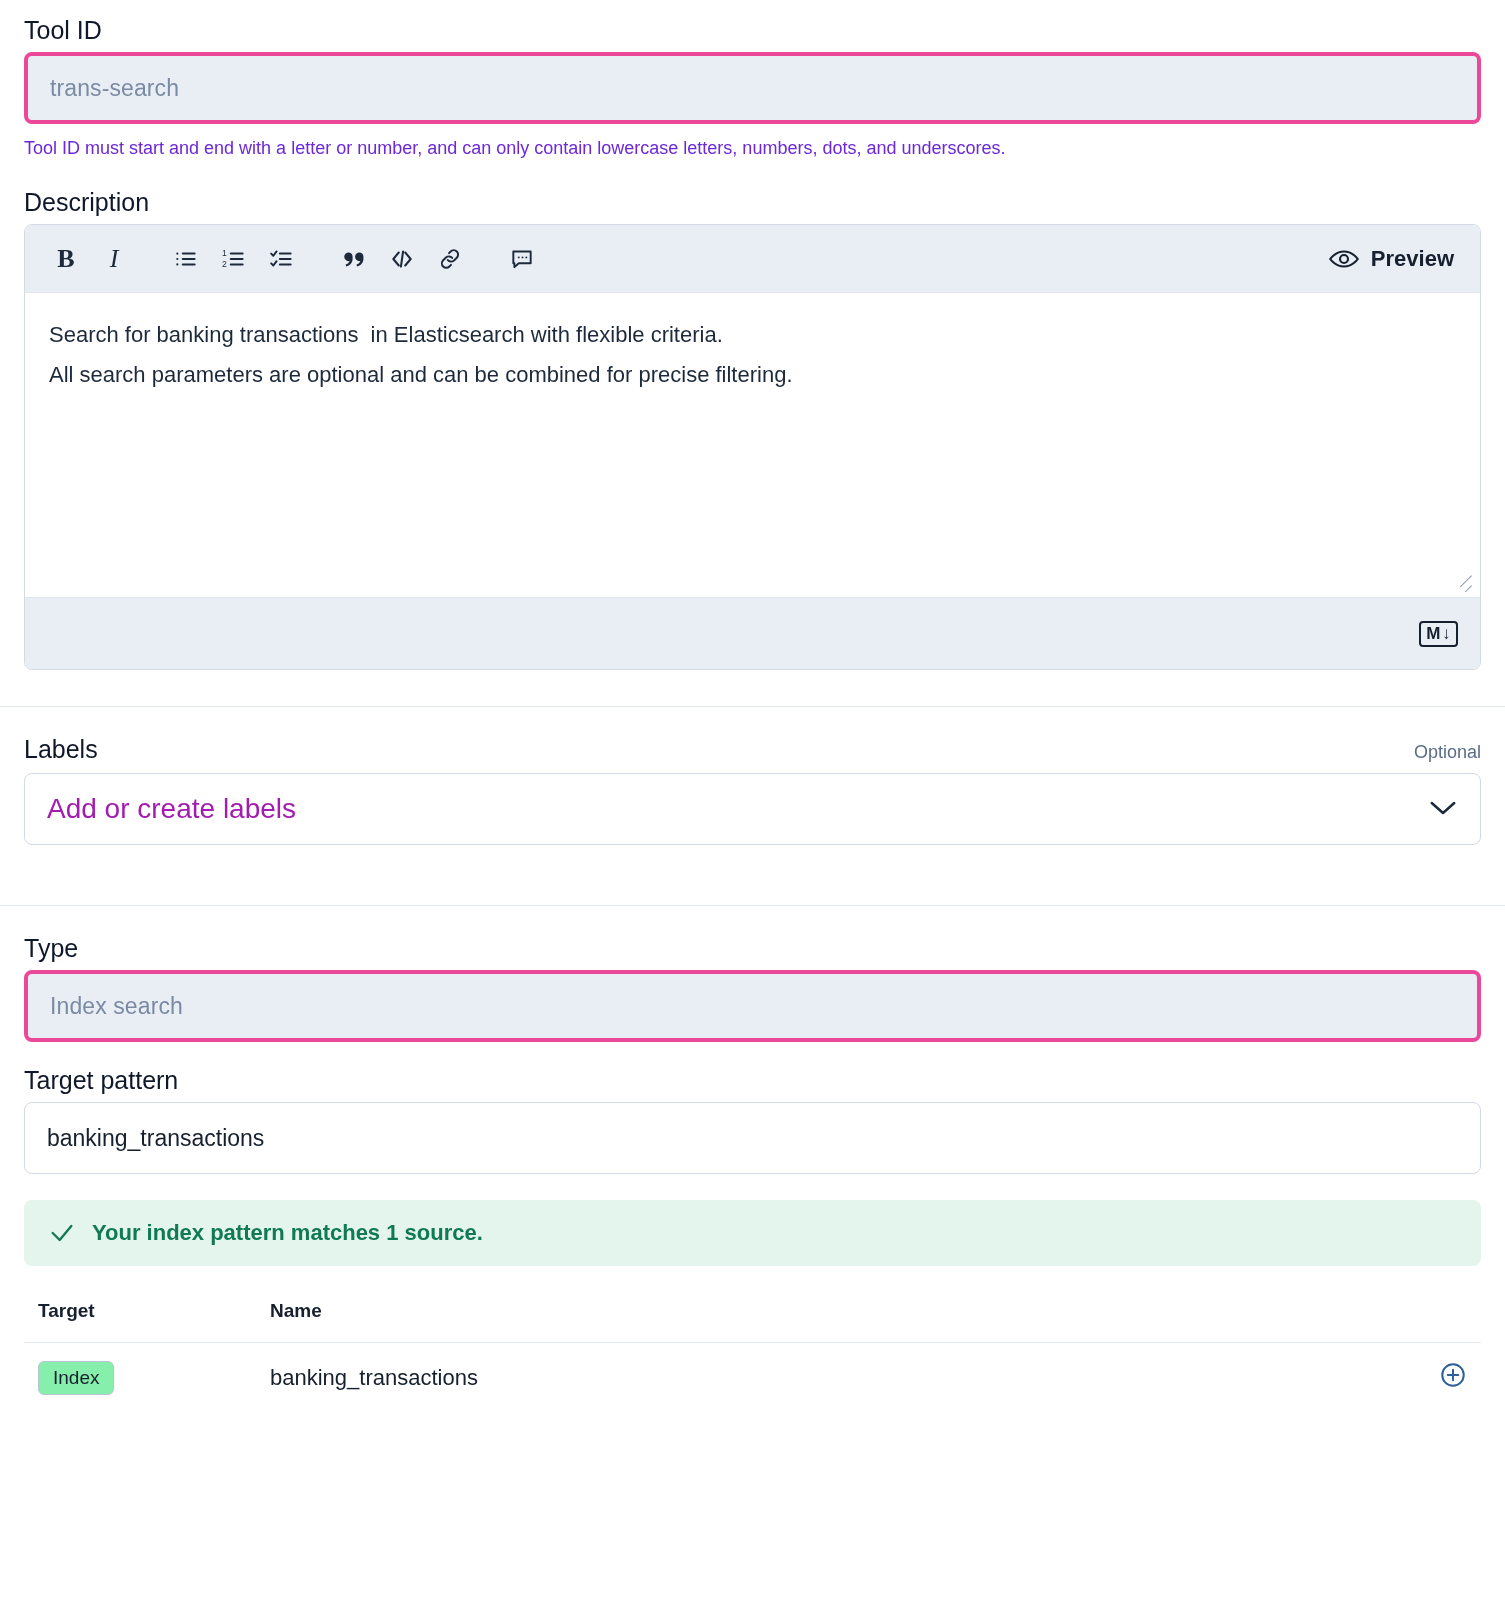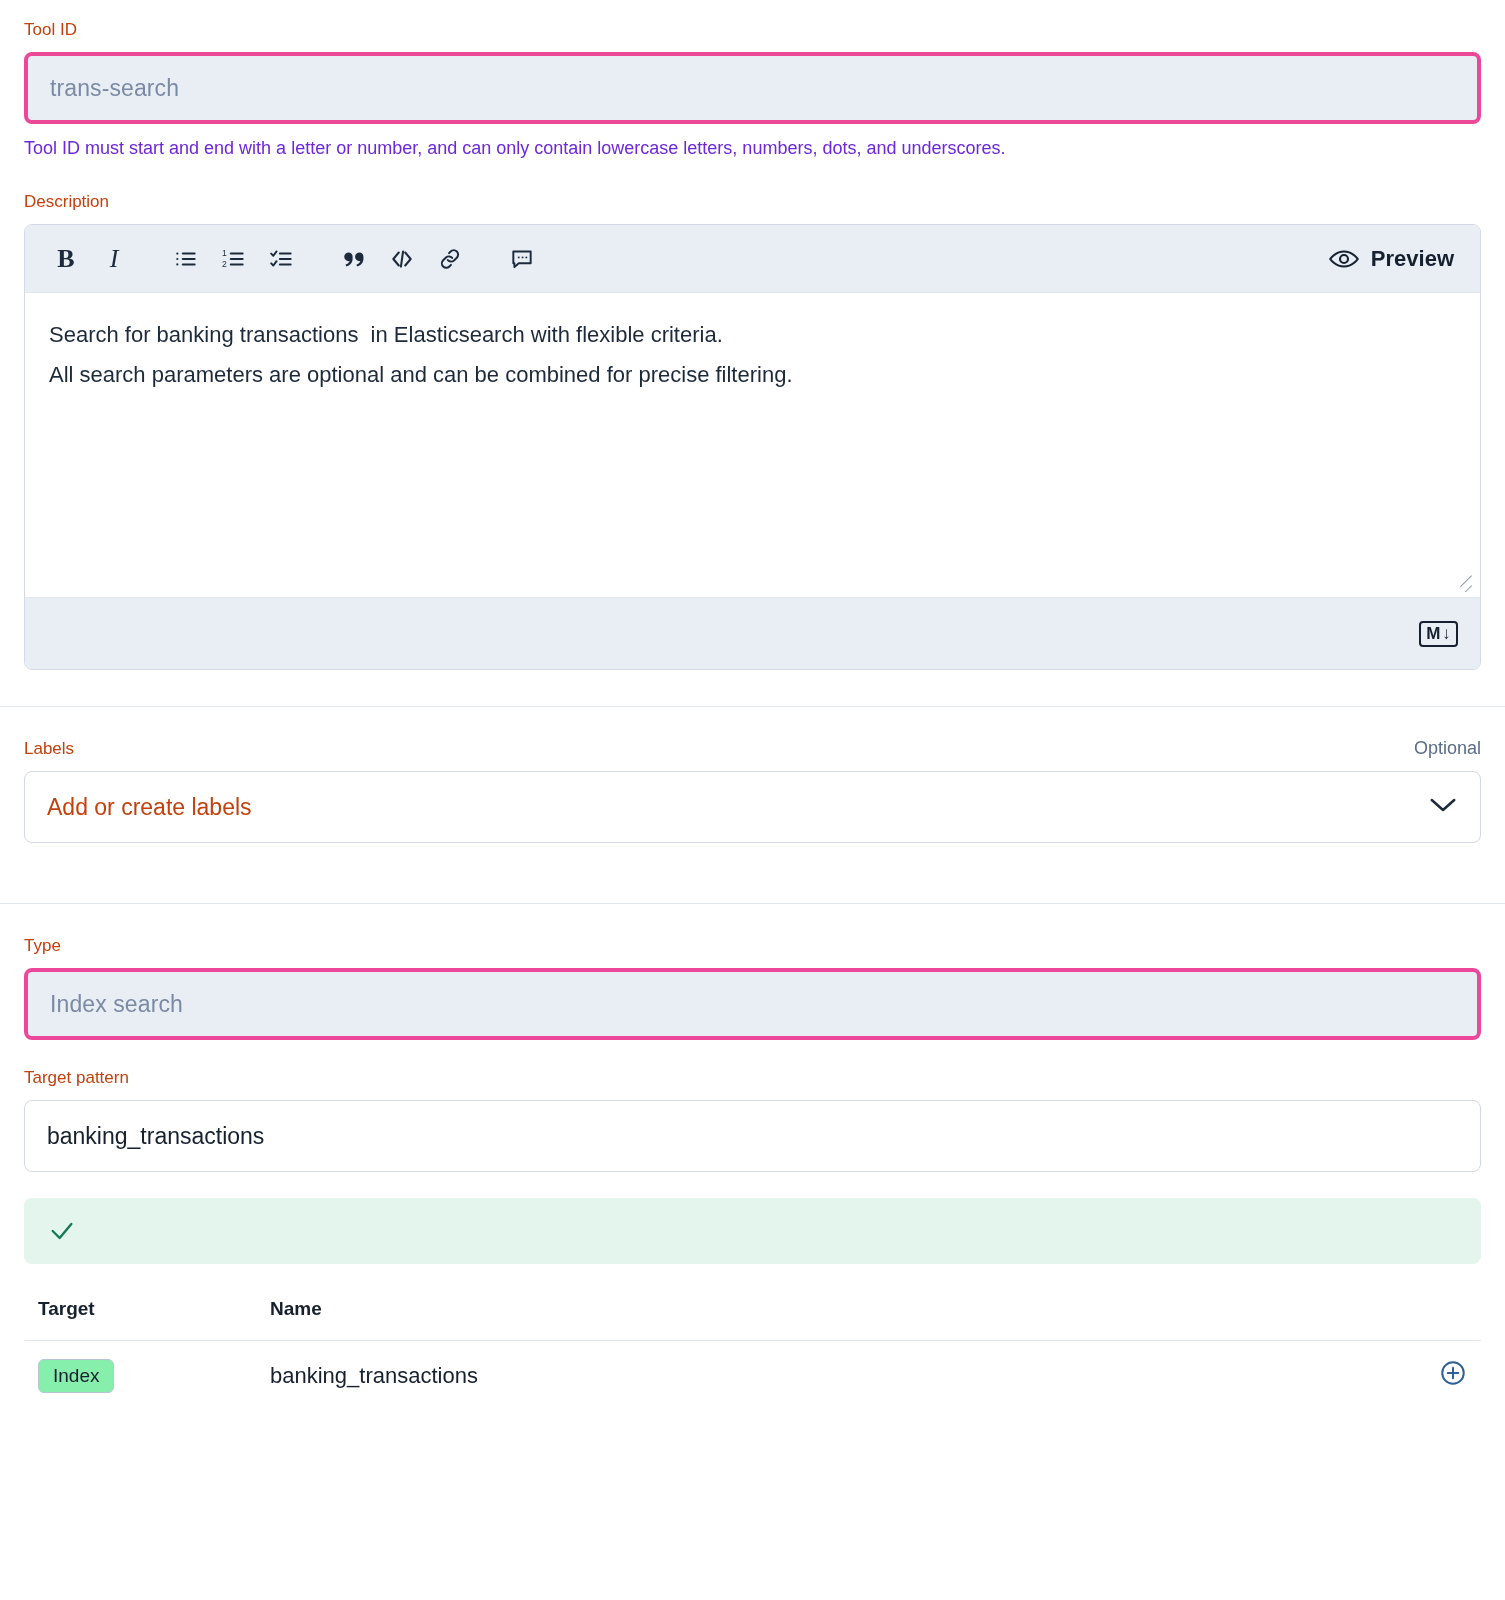--- a/index.html
+++ b/index.html
@@ -14,23 +14,23 @@
     width: 1505px;
     min-height: 1600px;
     position: relative;
   }
   .page {
     padding: 18px 24px 0 24px;
   }
 
   
   .field-label {
-    font-size: 17px;
+    font-size: 25px;
     line-height: 24px;
-    color: #c2410c;
+    color: #0f172a;
     margin: 0 0 10px 0;
     font-weight: 400;
   }
   .label-row {
     display: flex;
     align-items: baseline;
     justify-content: space-between;
     margin-bottom: 10px;
   }
   .optional-text {
@@ -164,22 +164,22 @@
   
   .combo {
     width: 100%;
     height: 72px;
     border: 1px solid #d3dae6;
     border-radius: 8px;
     background: #ffffff;
     display: flex;
     align-items: center;
     padding: 0 22px;
-    font-size: 23px;
-    color: #c2410c;
+    font-size: 28px;
+    color: #a21caf;
     justify-content: space-between;
     cursor: pointer;
   }
   .chev {
     color: #1d2a3b;
   }
   .text-input {
     width: 100%;
     height: 72px;
     border: 1px solid #d3dae6;
@@ -387,20 +387,21 @@
 <div class="section" style="padding-top:26px;">
   <div class="field-label">Target pattern</div>
   <div class="text-input">banking_transactions</div>
 
   <div class="callout">
     <span class="check-icon">
       <svg width="28" height="28" viewBox="0 0 24 24" fill="none" stroke="currentColor" stroke-width="2" stroke-linecap="round" stroke-linejoin="round">
         <polyline points="4,12 10,18 20,6"></polyline>
       </svg>
     </span>
+    <span class="callout-text">Your index pattern matches 1 source.</span>
   </div>
 
   <table class="sources">
     <thead>
       <tr>
         <th class="col-target">Target</th>
         <th>Name</th>
         <th class="col-action"></th>
       </tr>
     </thead>

